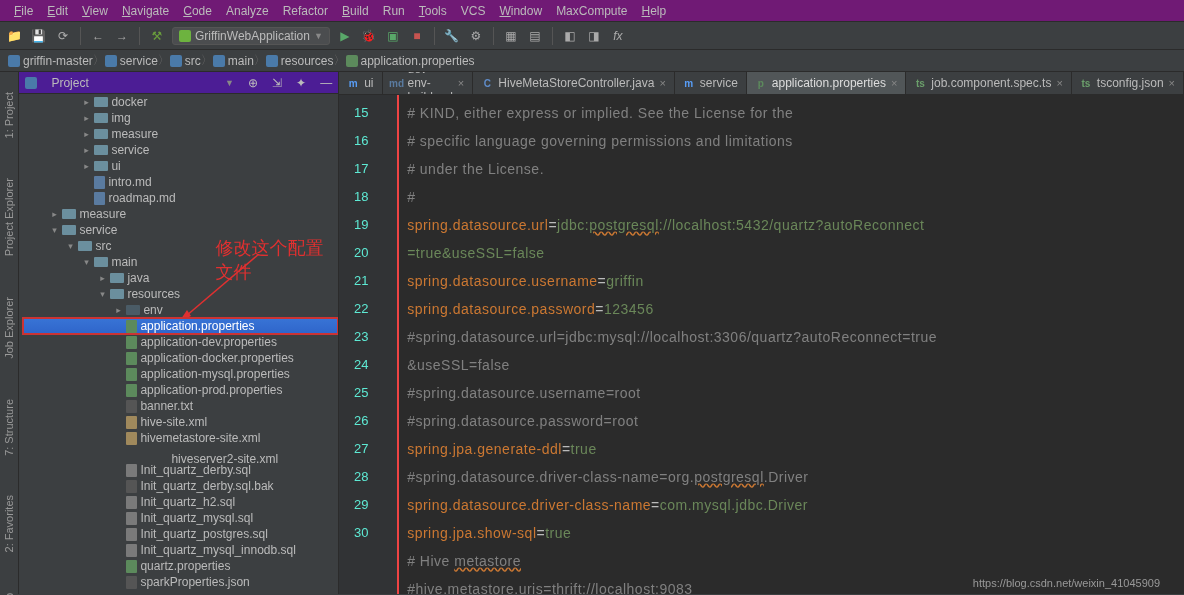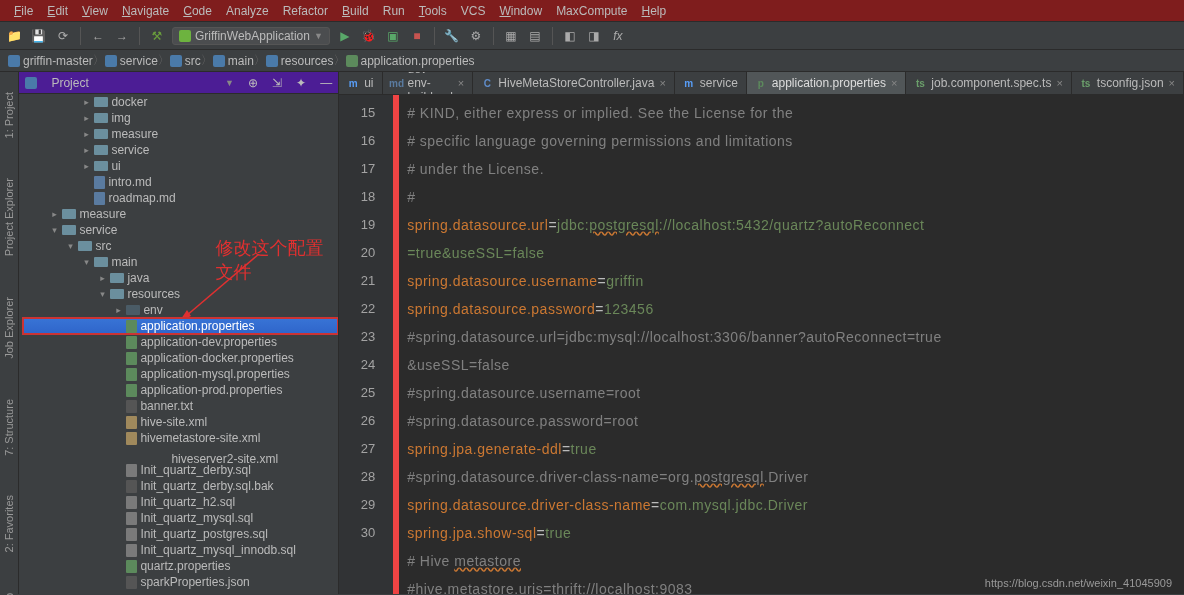--- a/index.html
+++ b/index.html
@@ -1,17 +1,17 @@
 <!DOCTYPE html>
 <html><head>
 <meta charset="utf-8">
 <style>
 * { margin: 0; padding: 0; box-sizing: border-box; font-family: "Segoe UI", Arial, sans-serif; }
 body { background: #3c3f41; color: #bbb; font-size: 12px; overflow: hidden; width: 1184px; height: 595px; position: relative; }
-.menubar { display: flex; background: #7f1d1d; padding: 2px 8px; gap: 2px; height: 22px; border-bottom: 1px solid #2b2b2b; }
+.menubar { display: flex; background: #701a75; padding: 2px 8px; gap: 2px; height: 22px; border-bottom: 1px solid #2b2b2b; }
 .menubar span { padding: 2px 6px; cursor: pointer; }
 .menubar span u { text-decoration: underline; }
 .toolbar { display: flex; align-items: center; background: #3c3f41; padding: 2px 6px; gap: 6px; height: 28px; border-bottom: 1px solid #2b2b2b; }
 .toolbar .tbtn { width: 18px; height: 18px; display: flex; align-items: center; justify-content: center; cursor: pointer; color: #aaa; }
 .toolbar .sep { width: 1px; height: 18px; background: #555; margin: 0 2px; }
 .runconfig { display: flex; align-items: center; background: #4b4d4f; border: 1px solid #555; border-radius: 3px; padding: 1px 6px; gap: 4px; cursor: pointer; }
 .breadcrumb { display: flex; align-items: center; background: #3c3f41; padding: 2px 8px; gap: 0; height: 22px; border-bottom: 1px solid #2b2b2b; }
 .breadcrumb .bc { display: flex; align-items: center; gap: 3px; cursor: pointer; }
 .breadcrumb .sep { color: #666; }
 .icon-sq { width: 12px; height: 12px; background: #4a7aa9; display: inline-block; border-radius: 2px; }
@@ -37,28 +37,28 @@
 .fic.md { background: #5a7ba0; width: 11px; height: 13px; border-radius: 1px; }
 .fic.sql { background: #7a7a7a; width: 11px; height: 13px; border-radius: 1px; }
 .annotation { position: absolute; color: #e03030; font-size: 18px; font-family: "SimSun","NSimSun",serif; z-index: 10; pointer-events: none; }
 .editorarea { flex: 1; display: flex; flex-direction: column; background: #2b2b2b; }
 .tabs { display: flex; background: #3c3f41; height: 23px; border-bottom: 1px solid #2b2b2b; overflow: hidden; }
 .tab { display: flex; align-items: center; padding: 0 8px; gap: 5px; border-right: 1px solid #2b2b2b; cursor: pointer; color: #bbb; font-size: 12px; height: 100%; }
 .tab.active { background: #515658; color: #ddd; }
 .tab .close { color: #888; font-size: 11px; }
 .ticon { width: 12px; height: 12px; display: inline-flex; align-items: center; justify-content: center; font-size: 10px; }
 .code { flex: 1; display: flex; overflow: hidden; font-family: "Consolas","JetBrains Mono",monospace; font-size: 13px; }
-.gutter { width: 60px; background: #313335; color: #a3a3a3; text-align: right; padding: 4px 18px 4px 4px; line-height: 28px; border-right: 6px solid #ef4444; }
+.gutter { width: 60px; background: #313335; color: #5eead4; text-align: center; padding: 4px 18px 4px 4px; line-height: 28px; border-right: 2px solid #ef4444; }
 .codelines { flex: 1; padding: 4px 8px; line-height: 28px; font-size: 14px; letter-spacing: 0.5px; }
 .codelines .c { color: #808080; }
 .codelines .k { color: #cc7832; }
 .codelines .v { color: #6a8759; }
 .codelines .lnk { color: #6a8759; text-decoration: underline wavy #cc7832; }
 .codelines .cu { color: #808080; text-decoration: underline wavy #cc7832; }
-.watermark { position: absolute; bottom: 6px; right: 12px; color: #999; font-size: 11px; pointer-events: none; }
+.watermark { position: absolute; bottom: 6px; right: 24px; color: #999; font-size: 11px; pointer-events: none; }
 </style>
 </head>
 <body>
 
 <div class="menubar">
     <span><u>F</u>ile</span>
     <span><u>E</u>dit</span>
     <span><u>V</u>iew</span>
     <span><u>N</u>avigate</span>
     <span><u>C</u>ode</span>
@@ -376,21 +376,21 @@
         </div>
       <div class="codelines">
           <div><span class="c"># KIND, either express or implied.  See the License for the</span></div>
           <div><span class="c"># specific language governing permissions and limitations</span></div>
           <div><span class="c"># under the License.</span></div>
           <div><span class="c">#</span></div>
           <div><span class="k">spring.datasource.url</span><span>=</span><span class="v">jdbc:</span><span class="lnk">postgresql</span><span class="v">://localhost:5432/quartz?autoReconnect</span></div>
           <div><span class="v"> =true&amp;useSSL=false</span></div>
           <div><span class="k">spring.datasource.username</span><span>=</span><span class="v">griffin</span></div>
           <div><span class="k">spring.datasource.password</span><span>=</span><span class="v">123456</span></div>
-          <div><span class="c">#spring.datasource.url=jdbc:mysql://localhost:3306/banner?autoReconnect=true</span></div>
+          <div><span class="c">#spring.datasource.url=jdbc:mysql://localhost:3306/quartz?autoReconnect=true</span></div>
           <div><span class="c"> &amp;useSSL=false</span></div>
           <div><span class="c">#spring.datasource.username=root</span></div>
           <div><span class="c">#spring.datasource.password=root</span></div>
           <div><span class="k">spring.jpa.generate-ddl</span><span>=</span><span class="v">true</span></div>
           <div><span class="c">#spring.datasource.driver-class-name=org.</span><span class="cu">postgresql</span><span class="c">.Driver</span></div>
           <div><span class="k">spring.datasource.driver-class-name</span><span>=</span><span class="v">com.mysql.jdbc.Driver</span></div>
           <div><span class="k">spring.jpa.show-sql</span><span>=</span><span class="v">true</span></div>
           <div><span class="c"># Hive </span><span class="cu">metastore</span></div>
           <div><span class="c">#hive.</span><span class="cu">metastore</span><span class="c">.uris=thrift://localhost:9083</span></div>
         </div>

